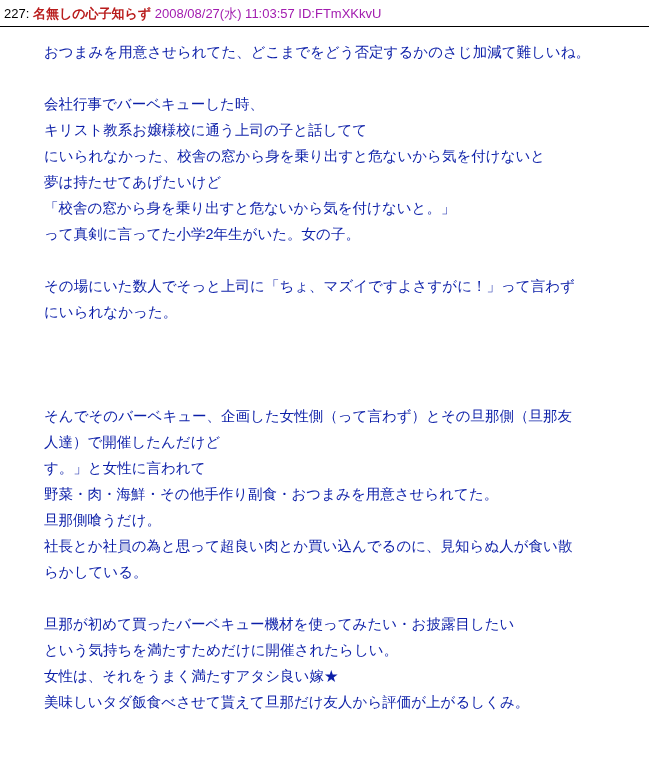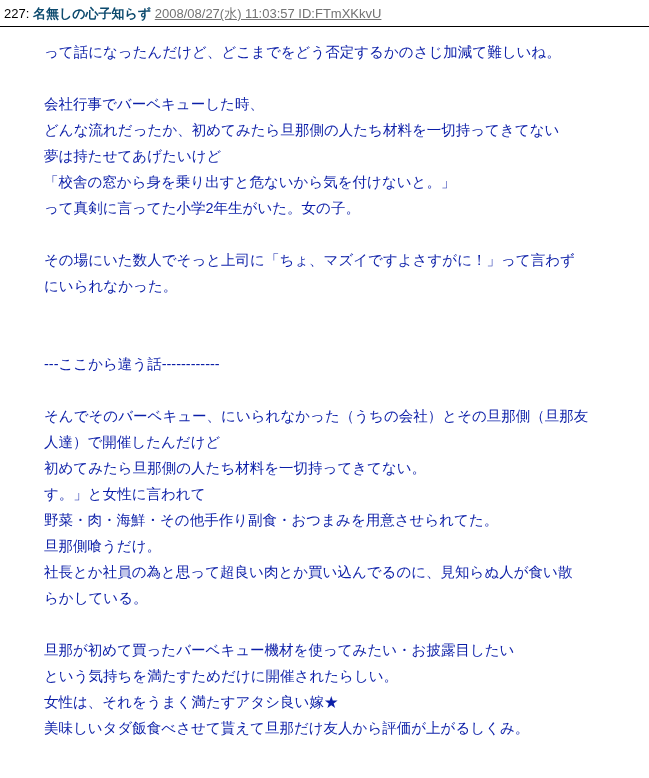--- a/index.html
+++ b/index.html
@@ -24,26 +24,25 @@
     line-height: 16px;
     white-space: nowrap;
     font-family: "Liberation Sans", sans-serif;
   }
   .post-number {
     color: #000000;
     font-weight: normal;
     text-align: right;
   }
   .post-name {
-    color: #0c4a6e;
+    color: #b91c1c;
     font-weight: bold;
   }
   .post-meta {
-    color: #737373;
-    text-decoration: underline;
+    color: #a21caf;
   }
   .divider {
     height: 1px;
     background: #000000;
     width: 649px;
   }
   .post-body {
     padding: 12px 10px 10px 44px;
     font-size: 14.5px;
     line-height: 26px;
@@ -65,45 +64,42 @@
 </head>
 <body>
 
 <div class="post">
   <div class="post-header">
     <span class="post-number">227:</span><span> </span><span class="post-name">名無しの心子知らず</span><span> </span><span class="post-meta">2008/08/27(水) 11:03:57 ID:FTmXKkvU</span>
   </div>
   <div class="divider"></div>
   <div class="post-body">
       <div class="para">
-        <div class="line">って話になったんだけど、どこまでをどう否定するかのさじ加減て難しいね。</div>
+        <div class="line">おつまみを用意させられてた、どこまでをどう否定するかのさじ加減て難しいね。</div>
       </div>
       <div class="blank"></div>
       <div class="para">
         <div class="line">会社行事でバーベキューした時、</div>
-        <div class="line">どんな流れだったか、初めてみたら旦那側の人たち材料を一切持ってきてない</div>
+        <div class="line">キリスト教系お嬢様校に通う上司の子と話してて</div>
+        <div class="line">にいられなかった、校舎の窓から身を乗り出すと危ないから気を付けないと</div>
         <div class="line">夢は持たせてあげたいけど</div>
         <div class="line">「校舎の窓から身を乗り出すと危ないから気を付けないと。」</div>
         <div class="line">って真剣に言ってた小学2年生がいた。女の子。</div>
       </div>
       <div class="blank"></div>
       <div class="para">
         <div class="line">その場にいた数人でそっと上司に「ちょ、マズイですよさすがに！」って言わず</div>
         <div class="line">にいられなかった。</div>
       </div>
       <div class="blank"></div>
       <div class="blank"></div>
-      <div class="para">
-        <div class="line">---ここから違う話------------</div>
-      </div>
       <div class="blank"></div>
       <div class="para">
-        <div class="line">そんでそのバーベキュー、にいられなかった（うちの会社）とその旦那側（旦那友</div>
+        <div class="line">そんでそのバーベキュー、企画した女性側（って言わず）とその旦那側（旦那友</div>
         <div class="line">人達）で開催したんだけど</div>
-        <div class="line">初めてみたら旦那側の人たち材料を一切持ってきてない。</div>
         <div class="line">す。」と女性に言われて</div>
         <div class="line">野菜・肉・海鮮・その他手作り副食・おつまみを用意させられてた。</div>
         <div class="line">旦那側喰うだけ。</div>
         <div class="line">社長とか社員の為と思って超良い肉とか買い込んでるのに、見知らぬ人が食い散</div>
         <div class="line">らかしている。</div>
       </div>
       <div class="blank"></div>
       <div class="para">
         <div class="line">旦那が初めて買ったバーベキュー機材を使ってみたい・お披露目したい</div>
         <div class="line">という気持ちを満たすためだけに開催されたらしい。</div>

